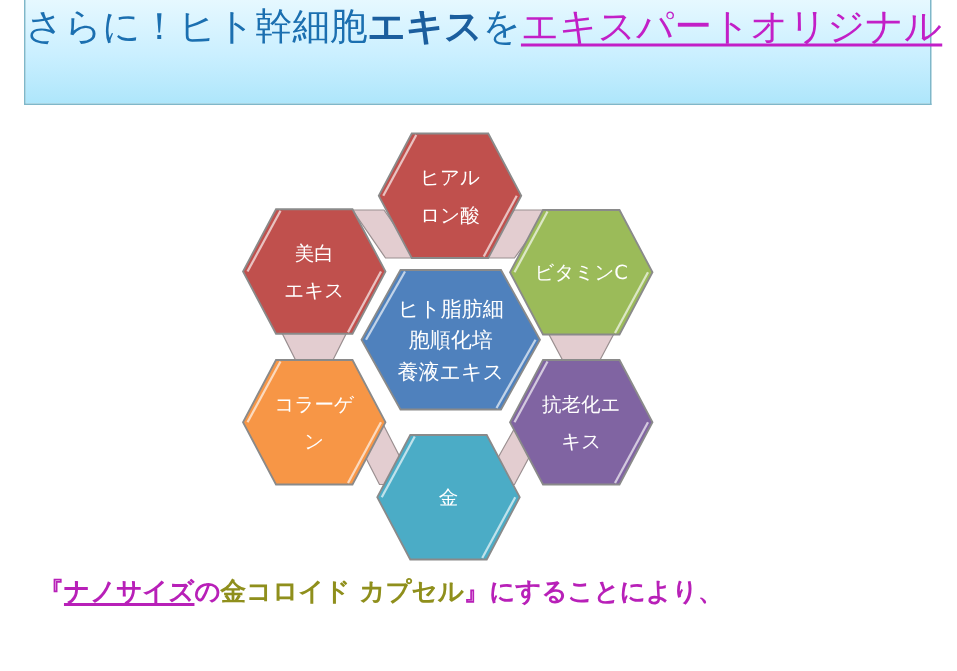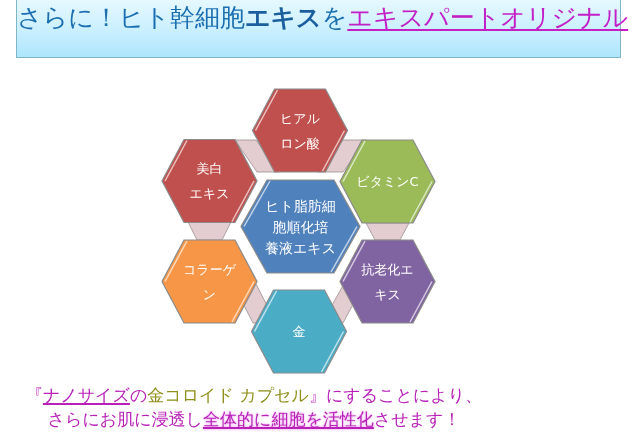--- a/index.html
+++ b/index.html
@@ -1,37 +1,37 @@
 <!DOCTYPE html>
 <html><head>
 <meta charset="utf-8">
 <style>
   html, body { margin: 0; padding: 0; background: #ffffff; }
   body { width: 638px; height: 447px; position: relative; overflow: hidden;
          font-family: "DejaVu Sans", "Liberation Sans", sans-serif; }
   .header-box {
-    position: absolute; left: 16px; top: 0; width: 605px; height: 58px;
+    position: absolute; left: 16px; top: 0; width: 605px; height: 70px;
     border: 1px solid #7fb7c9; border-top: none;
     background: linear-gradient(to bottom, #e6f8ff 0%, #c9efff 55%, #aee6fb 100%);
     box-sizing: border-box;
   }
   .header-line {
     position: absolute; left: 0; width: 100%; text-align: center;
     font-size: 25px; line-height: 30px; white-space: nowrap; letter-spacing: 0px;
   }
   .header-line.l1 { top: 3px; }
   .header-line.l2 { top: 39px; }
   .c-blue { color: #1b6fb0; }
   .c-navy-bold { color: #1b5e9e; font-weight: bold; }
   .c-magenta { color: #c21fc7; text-decoration: underline; text-decoration-thickness: 2px; text-underline-offset: 3px; }
   .c-olive { color: #8a8a1f; }
   .diagram { position: absolute; left: 0; top: 80px; width: 638px; height: 300px; }
   .footer {
     position: absolute; left: 0; top: 383px; width: 508px; text-align: center;
-    font-size: 17px; line-height: 24px; font-weight: normal; color: #b820b8;
+    font-size: 17px; line-height: 24px; font-weight: bold; color: #b820b8;
   }
   .footer .line { display: block; white-space: nowrap; }
   .f-ul { text-decoration: underline; text-decoration-thickness: 2px; text-underline-offset: 2px; }
   .f-olive { color: #8f8f1c; }
   .f-glow { text-shadow: 0 0 3px #f3b6f3, 0 0 2px #f3b6f3; }
   svg text { font-family: "DejaVu Sans", "Liberation Sans", sans-serif; }
 </style>
 </head>
 <body>
 
@@ -99,16 +99,13 @@
         <text x="300.5" y="231.54" text-anchor="middle" fill="#ffffff" font-size="14">胞順化培</text>
         <text x="300.5" y="252.54" text-anchor="middle" fill="#ffffff" font-size="14">養液エキス</text>
       </g>
     </g>
 </svg>
 
 <div class="footer">
   <span class="line">
     <span>『</span><span class="f-ul">ナノサイズ</span><span>の</span><span class="f-olive">金コロイド カプセル</span><span>』にすることにより、</span>
   </span>
-  <span class="line">
-    <span>さらにお肌に浸透し</span><span class="f-ul f-glow">全体的に細胞を活性化</span><span>させます！</span>
-  </span>
 </div>
 
 </body></html>

